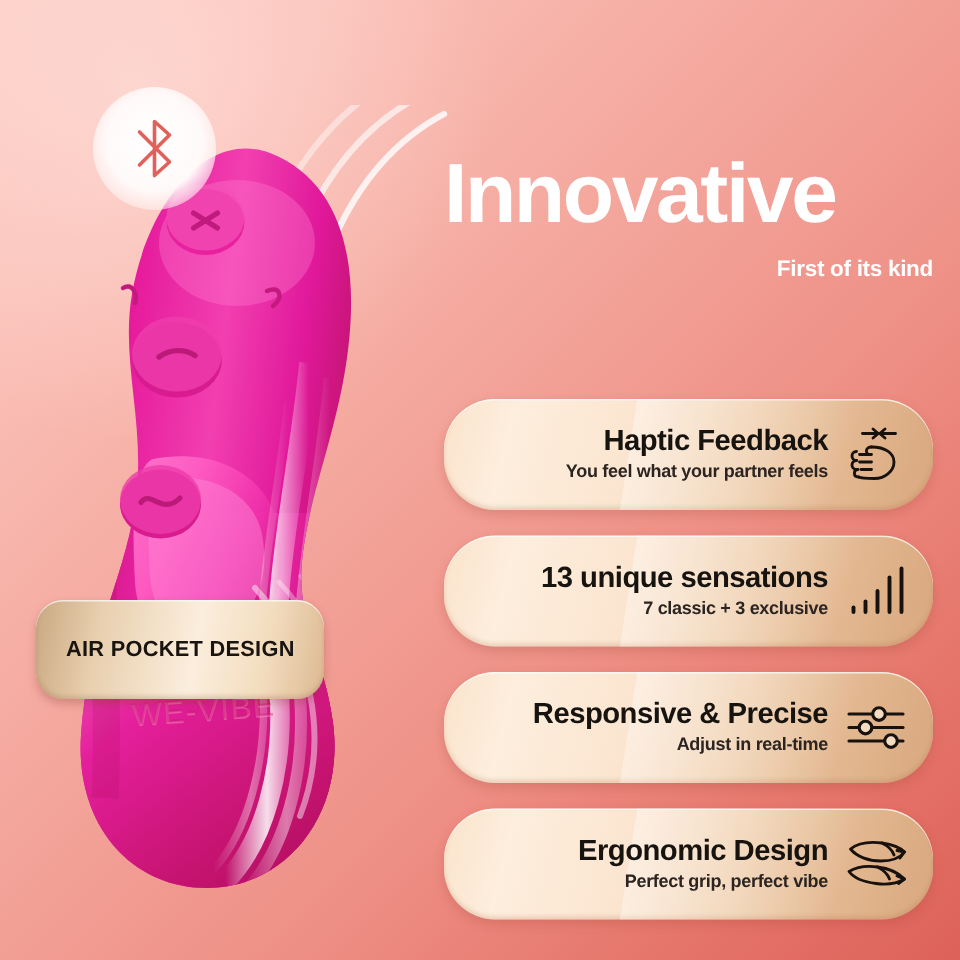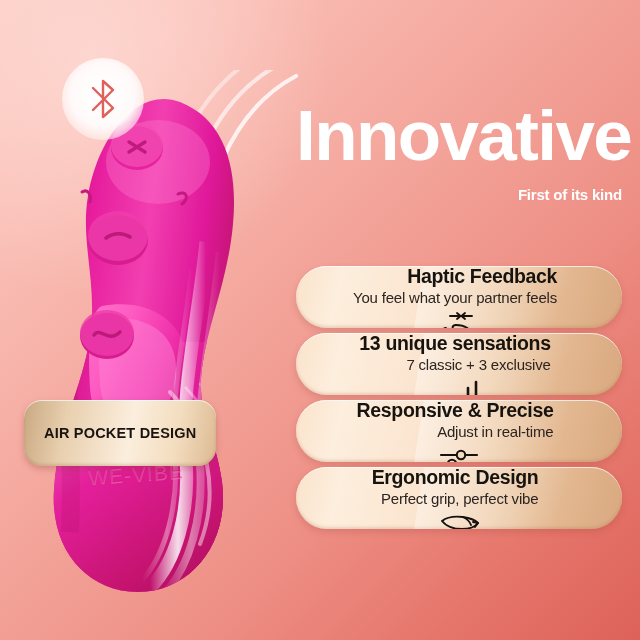--- a/index.html
+++ b/index.html
@@ -81,21 +81,21 @@
 
   
   .headline {
     position: absolute;
     left: 296px;
     top: 100px;
     width: 326px;
   }
   .headline h1 {
     margin: 0;
-    font-size: 71px;
+    font-size: 56px;
     line-height: 1.02;
     font-weight: 700;
     color: #ffffff;
     letter-spacing: -1.6px;
   }
   .headline .sub {
     margin-top: 14px;
     text-align: right;
     font-size: 15px;
     font-weight: 700;
@@ -105,41 +105,40 @@
 
   
   .cards {
     position: absolute;
     left: 296px;
     top: 266px;
     width: 326px;
   }
   .card {
     position: relative;
-    height: 62px;
-    margin-bottom: 5px;
+    height: 74px;
+    margin-bottom: 17px;
     border-radius: 34px;
     background:
       linear-gradient(104deg,
         #fae3cb 0%,
         #fdeedd 14%,
         #fbe5d0 38%,
         #efcfae 62%,
         #e3b891 80%,
         #d9a87f 100%);
     box-shadow:
       0 3px 7px rgba(150, 60, 45, .22),
       inset 0 1px 0 rgba(255,255,255,.72),
       inset 0 -2px 3px rgba(170,105,70,.22);
     display: flex;
     align-items: center;
     padding: 0 14px 0 16px;
     box-sizing: border-box;
     overflow: hidden;
-    flex-direction: column;
   }
   .card::after {  
     content: "";
     position: absolute;
     left: 38%;
     top: -40%;
     width: 70%;
     height: 190%;
     background: linear-gradient(100deg, rgba(255,255,255,.40), rgba(255,255,255,0) 62%);
     transform: rotate(9deg);
@@ -153,22 +152,22 @@
     z-index: 2;
   }
   .card-title {
     font-size: 19.5px;
     font-weight: 700;
     color: #17130f;
     letter-spacing: -.35px;
     line-height: 1.12;
   }
   .card-sub {
-    font-size: 15px;
-    font-weight: 400;
+    font-size: 12px;
+    font-weight: 700;
     color: #2b2420;
     letter-spacing: -.2px;
     line-height: 1.2;
     margin-top: 1px;
   }
   .card-icon {
     position: relative;
     z-index: 2;
     width: 46px;
     height: 44px;

